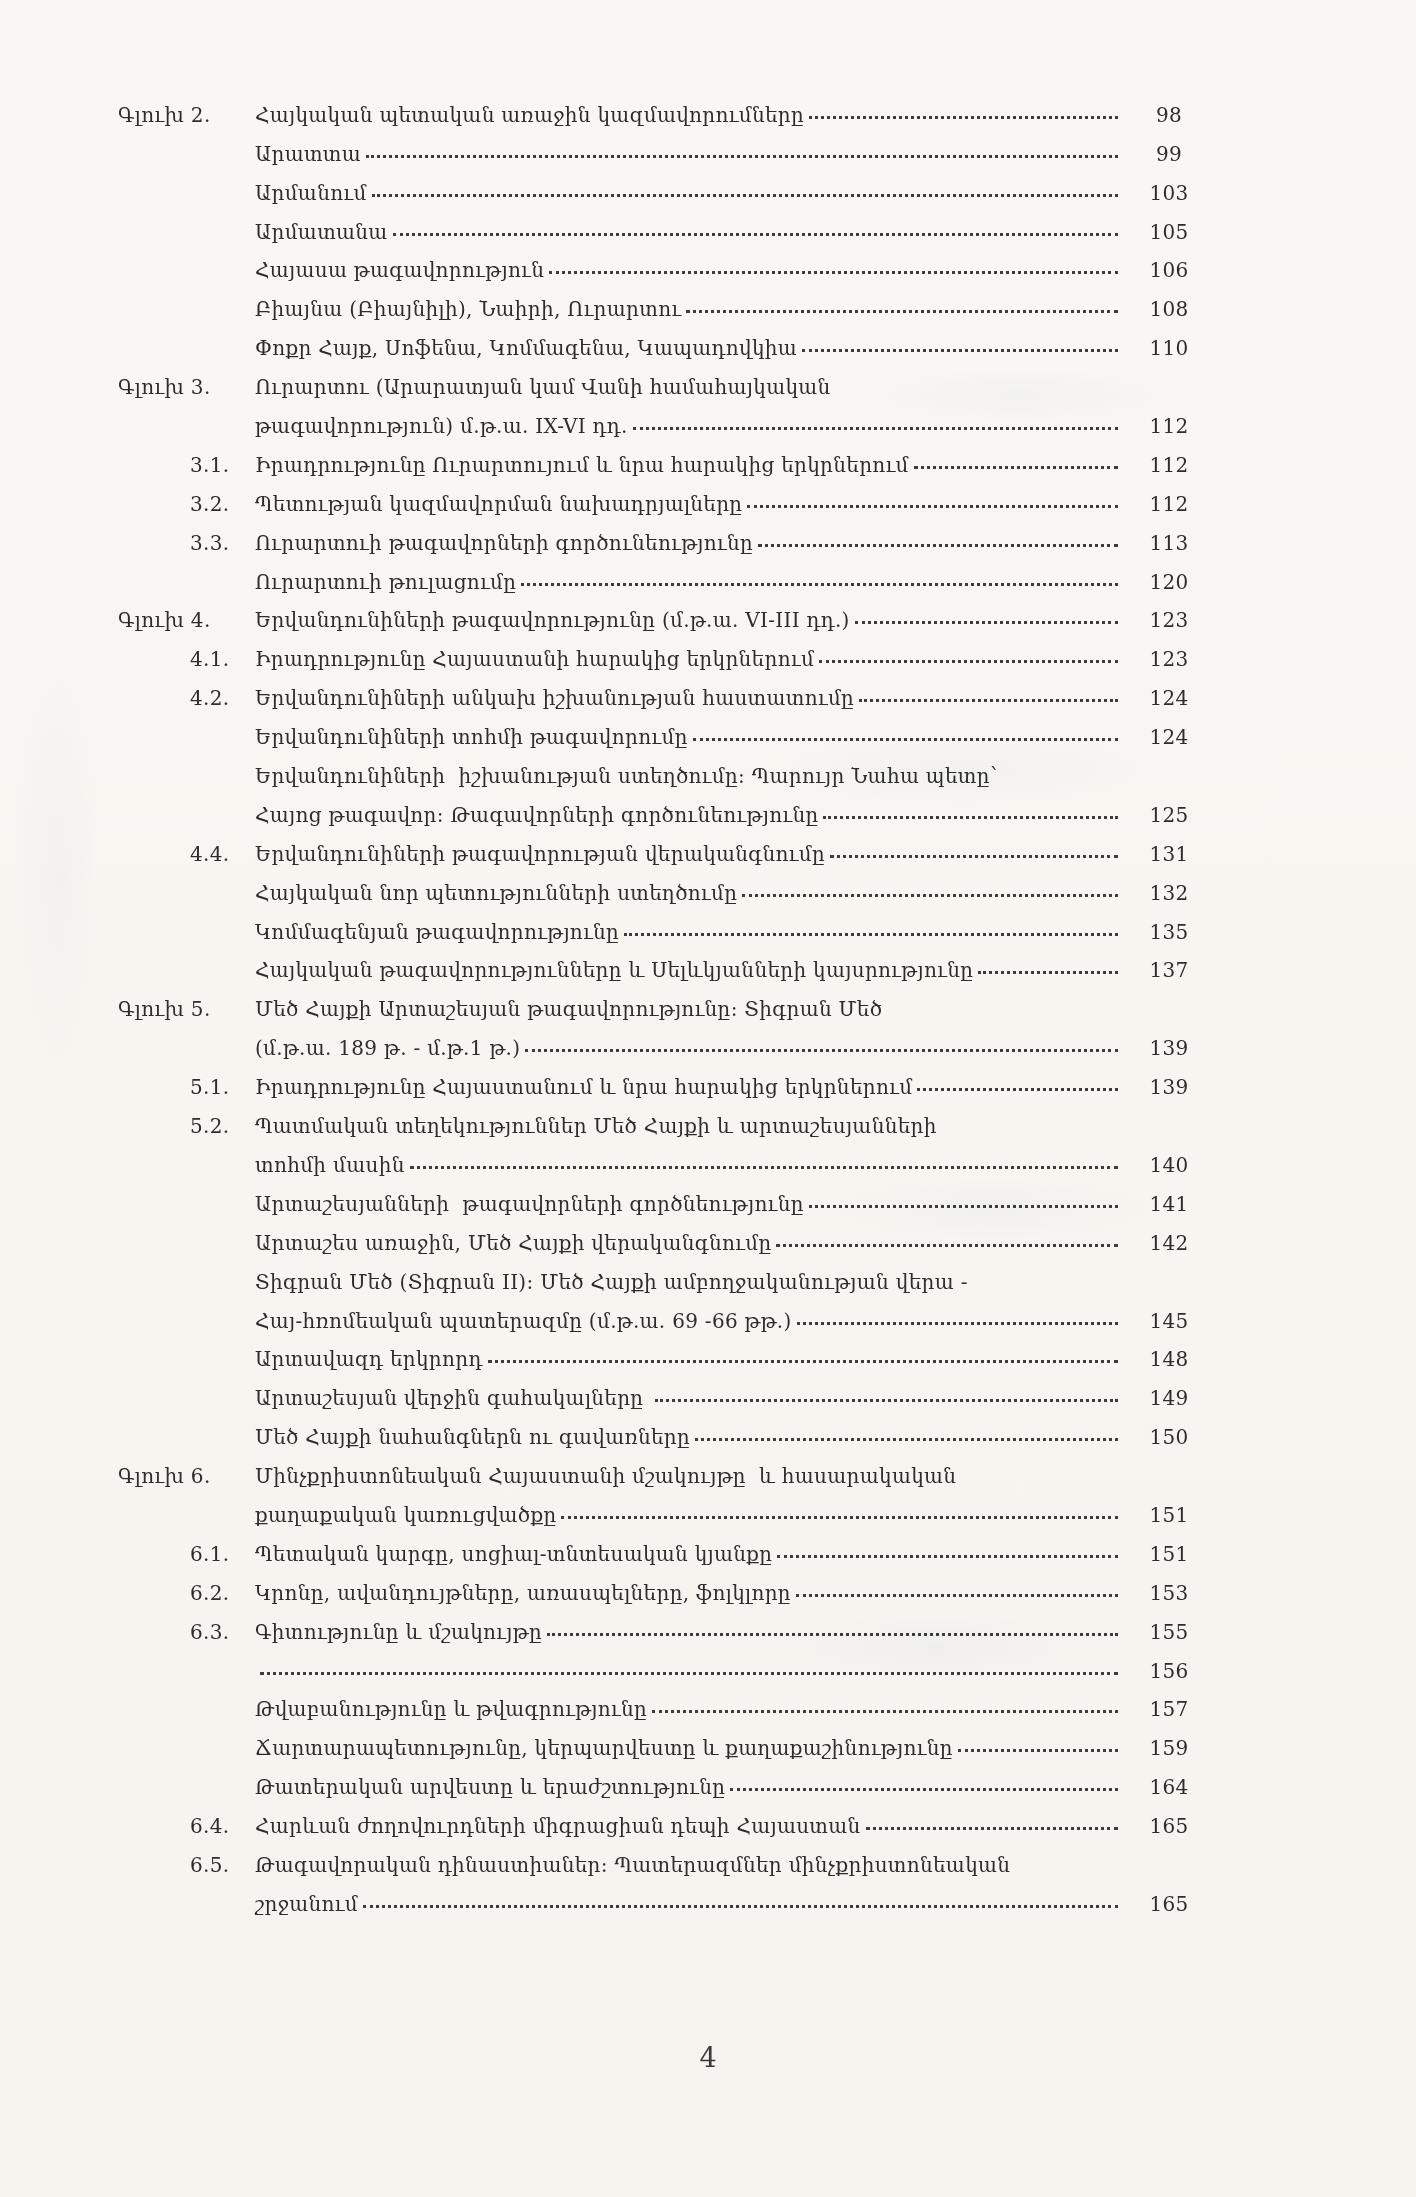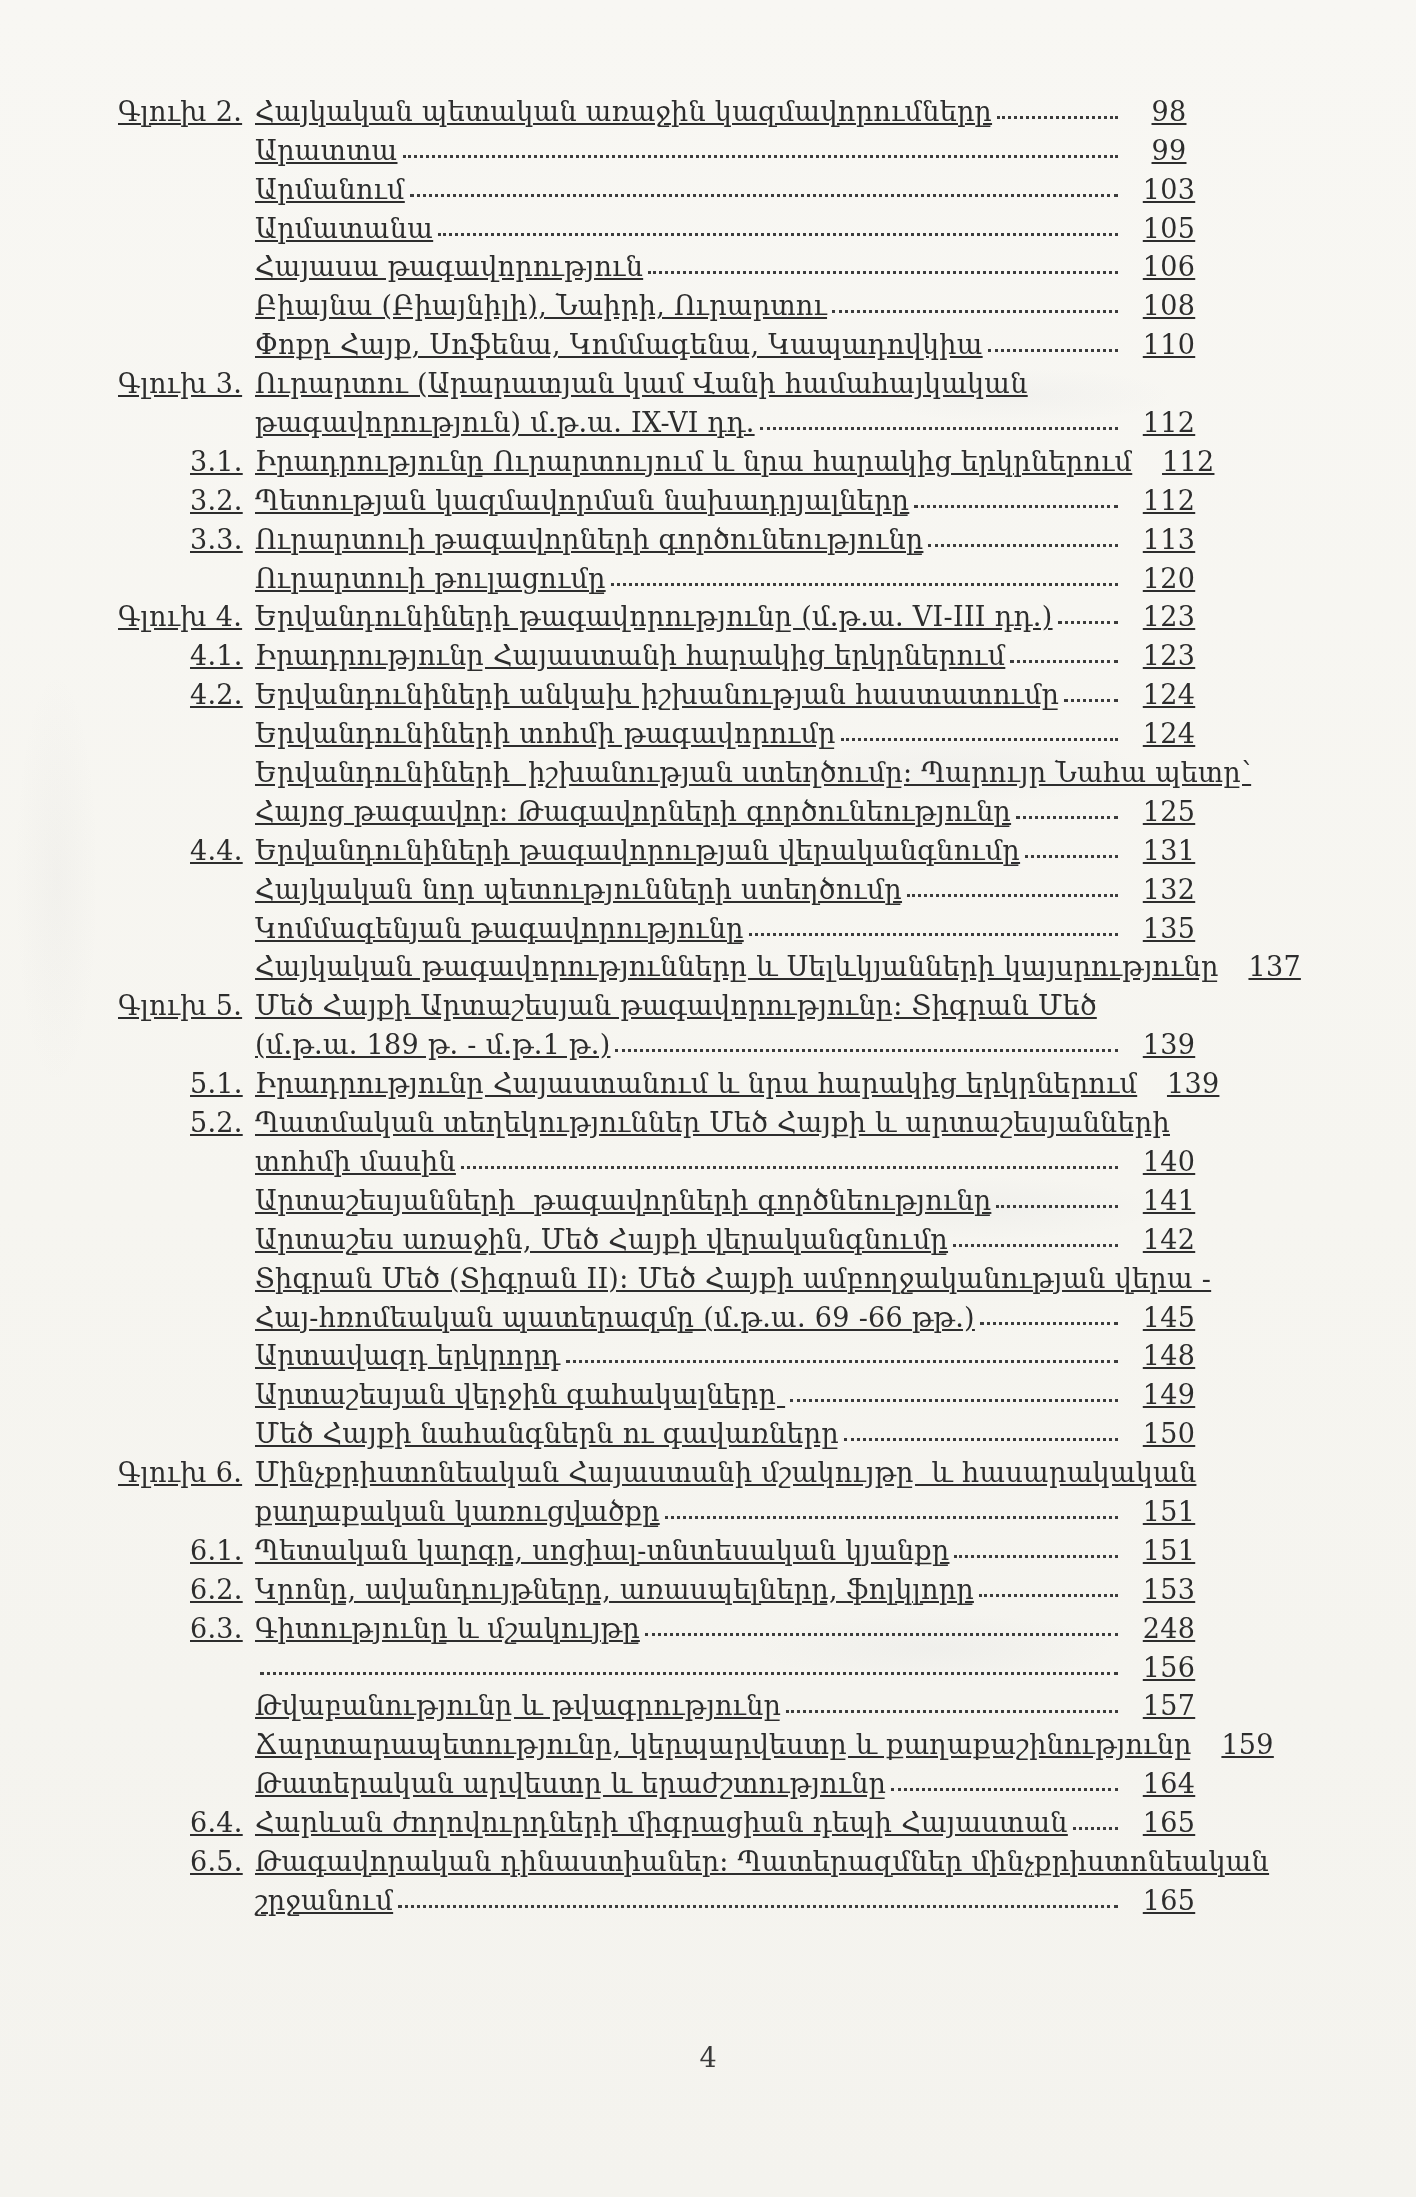--- a/index.html
+++ b/index.html
@@ -28,23 +28,22 @@
       radial-gradient(240px 45px at 70% 55%, rgba(140,150,170,0.05), transparent 70%),
       radial-gradient(260px 50px at 66% 75%, rgba(140,150,170,0.05), transparent 70%),
       radial-gradient(60px 300px at 4% 40%, rgba(120,120,130,0.04), transparent 70%);
     pointer-events: none;
   }
   .toc {
     position: absolute;
     top: 88px;
     left: 118px;
     width: 1090px;
-    font-size: 27px;
+    font-size: 20px;
     letter-spacing: 0.3px;
-    text-decoration: underline;
   }
   .row {
     display: flex;
     align-items: flex-end;
     height: 38.9px;
     white-space: pre;
   }
   .label {
     flex: none;
     width: 137px;
@@ -230,21 +229,21 @@
     <span class="label sub">6.1.</span>
     <span class="text">Պետական կարգը, սոցիալ-տնտեսական կյանքը</span>
   <span class="dots"></span><span class="page-num">151</span></div>
       <div class="row">
     <span class="label sub">6.2.</span>
     <span class="text">Կրոնը, ավանդույթները, առասպելները, ֆոլկլորը</span>
   <span class="dots"></span><span class="page-num">153</span></div>
       <div class="row">
     <span class="label sub">6.3.</span>
     <span class="text">Գիտությունը և մշակույթը</span>
-  <span class="dots"></span><span class="page-num">248</span></div>
+  <span class="dots"></span><span class="page-num">155</span></div>
       <div class="row">
     <span class="label"></span>
   <span class="dots"></span><span class="page-num">156</span></div>
       <div class="row">
     <span class="label"></span>
     <span class="text">Թվաբանությունը և թվագրությունը</span>
   <span class="dots"></span><span class="page-num">157</span></div>
       <div class="row">
     <span class="label"></span>
     <span class="text">Ճարտարապետությունը, կերպարվեստը և քաղաքաշինությունը</span>

